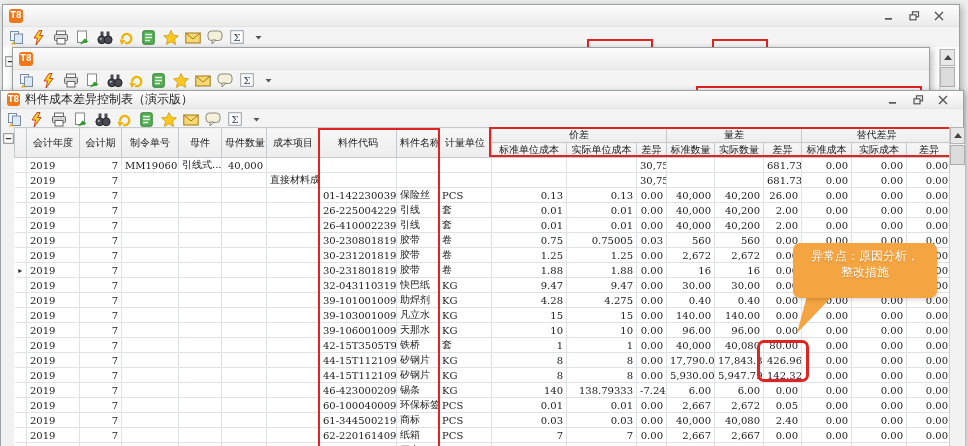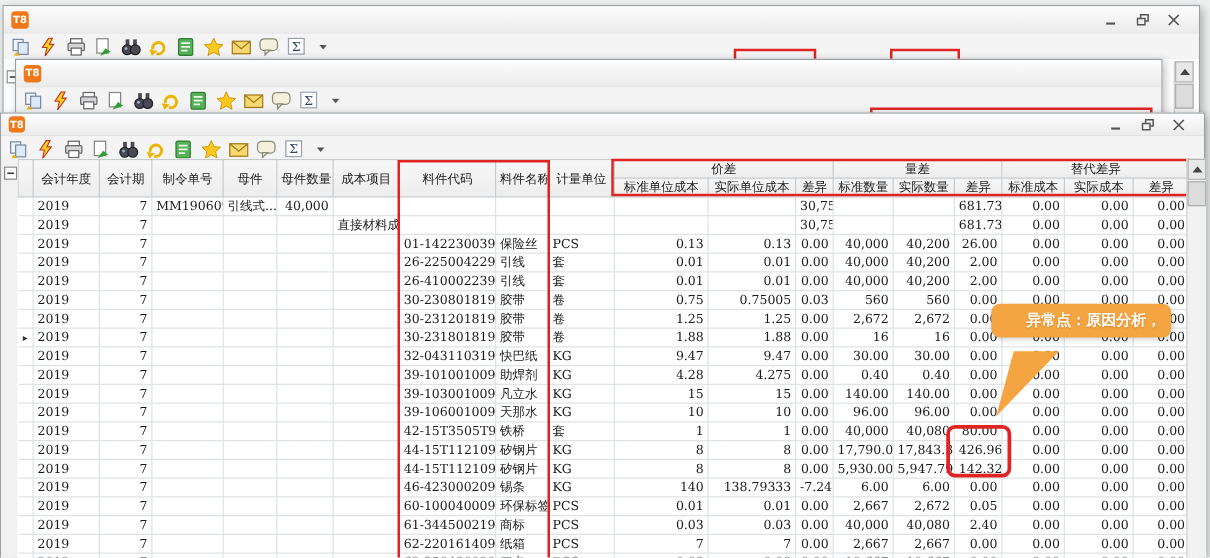--- a/index.html
+++ b/index.html
@@ -29,22 +29,22 @@
   table.grid tr.h1{height:13px}
   table.grid tr.h2{height:14px}
   td.r,th.r{text-align:right} td.l{text-align:left} th.c{} th.b{text-align:center}
   td.selcell{background:#f2f2f2;border-right:1px solid #c2c6c9;border-bottom:1px solid #dcdfe2;
              text-align:center;padding:0;font-family:"DejaVu Sans",sans-serif;font-size:8px;color:#333}
   
   .vscroll{position:absolute;width:15px;background:#f2f2f2;border-left:1px solid #d0d0d0}
   .sbtn{height:15px;background:#e8e8e8;border:1px solid #b4b4b4;display:flex;align-items:center;justify-content:center}
   .sthumb{height:18px;background:#dcdcdc;border:1px solid #aeaeae;margin-top:1px}
   
-  .callout{position:absolute;background:#f4a441;border-radius:7px;color:#fff;font-size:12px;font-weight:bold;
-           text-align:right;padding:5px 8px 6px;line-height:16px;text-shadow:0 1px 1px rgba(180,110,20,.55);
+  .callout{position:absolute;background:#f4a441;border-radius:7px;color:#fff;font-size:12px;font-weight:normal;
+           text-align:center;padding:5px 8px 18px;line-height:16px;text-shadow:0 1px 1px rgba(180,110,20,.55);
            box-shadow:1px 2px 4px rgba(0,0,0,.15)}
   .ctail{position:absolute;pointer-events:none}
 </style>
 </head>
 <body>
 
 <div class="win" style="left:2px;top:4px;width:956px;height:441px;z-index:1">
   <div class="titlebar">
     <span class="logo">T8</span>
     <span class="wctrl">
@@ -245,20 +245,21 @@
       </span>
     </div>
   <div class="content" style="top:42px">
     <div class="redbox" style="left:683px;top:-4px;width:222px;height:16px"></div>
   </div>
 </div>
 
 <div class="win" style="left:0;top:90px;width:962px;height:356px;z-index:3">
   <div class="titlebar" style="height:17px">
     <span class="logo" style="width:13px;height:13px">T8</span>
+    <span class="wtitle">料件成本差异控制表（演示版）</span>
     <span class="wctrl">
       <span class="wbtn">
           <svg width="10" height="10">
             <rect x="1" y="7" width="7" height="1.7" fill="#555"></rect>
           </svg>
         </span>
       <span class="wbtn">
           <svg width="11" height="10">
             <rect x="3.5" y="0.8" width="6" height="5" fill="none" stroke="#555" stroke-width="1.2"></rect>
             <rect x="1" y="3.8" width="6" height="5" fill="#f4f4f4" stroke="#555" stroke-width="1.2"></rect>
@@ -834,20 +835,21 @@
 
     <div class="redbox" style="left:317px;top:1px;width:118px;height:430px"></div>
     <div class="redbox" style="left:488px;top:0;width:459px;height:26px"></div>
     <div class="redbox" style="left:756px;top:213px;width:46px;height:36px;border-width:3px;border-radius:7px"></div>
 
     <svg class="ctail" style="left:788px;top:152px" width="64" height="56">
       <polygon points="22,2 58,2 8,54" fill="#f4a441"></polygon>
     </svg>
     <div class="callout" style="left:792px;top:116px;width:128px">
       <div>异常点：原因分析，</div>
+      <div>整改措施</div>
     </div>
 
     <div class="vscroll" style="right:-2px;top:0;bottom:0">
       <div class="sbtn">
           <svg width="8" height="6">
             <polygon points="4,0 8,5 0,5" fill="#444"></polygon>
           </svg>
         </div>
       <div class="sthumb"></div>
     </div>

